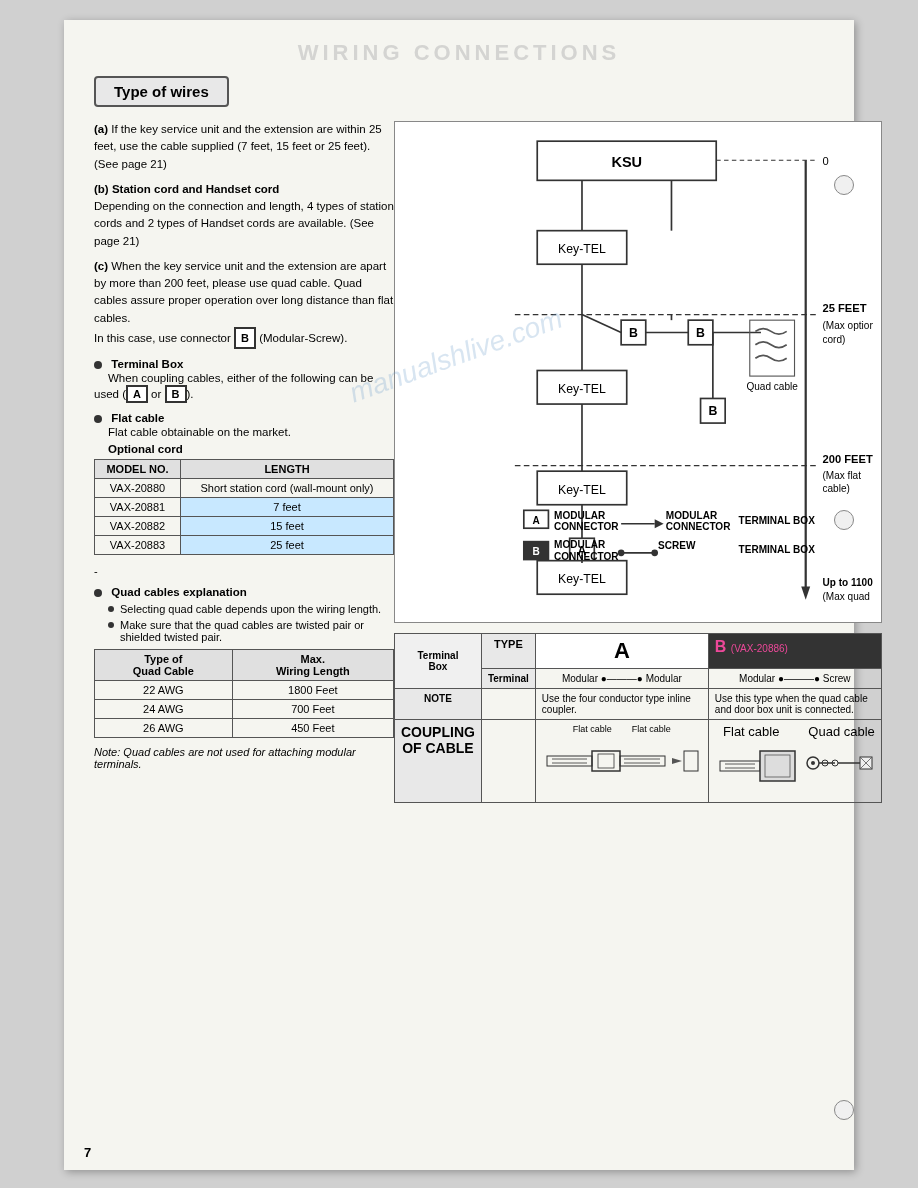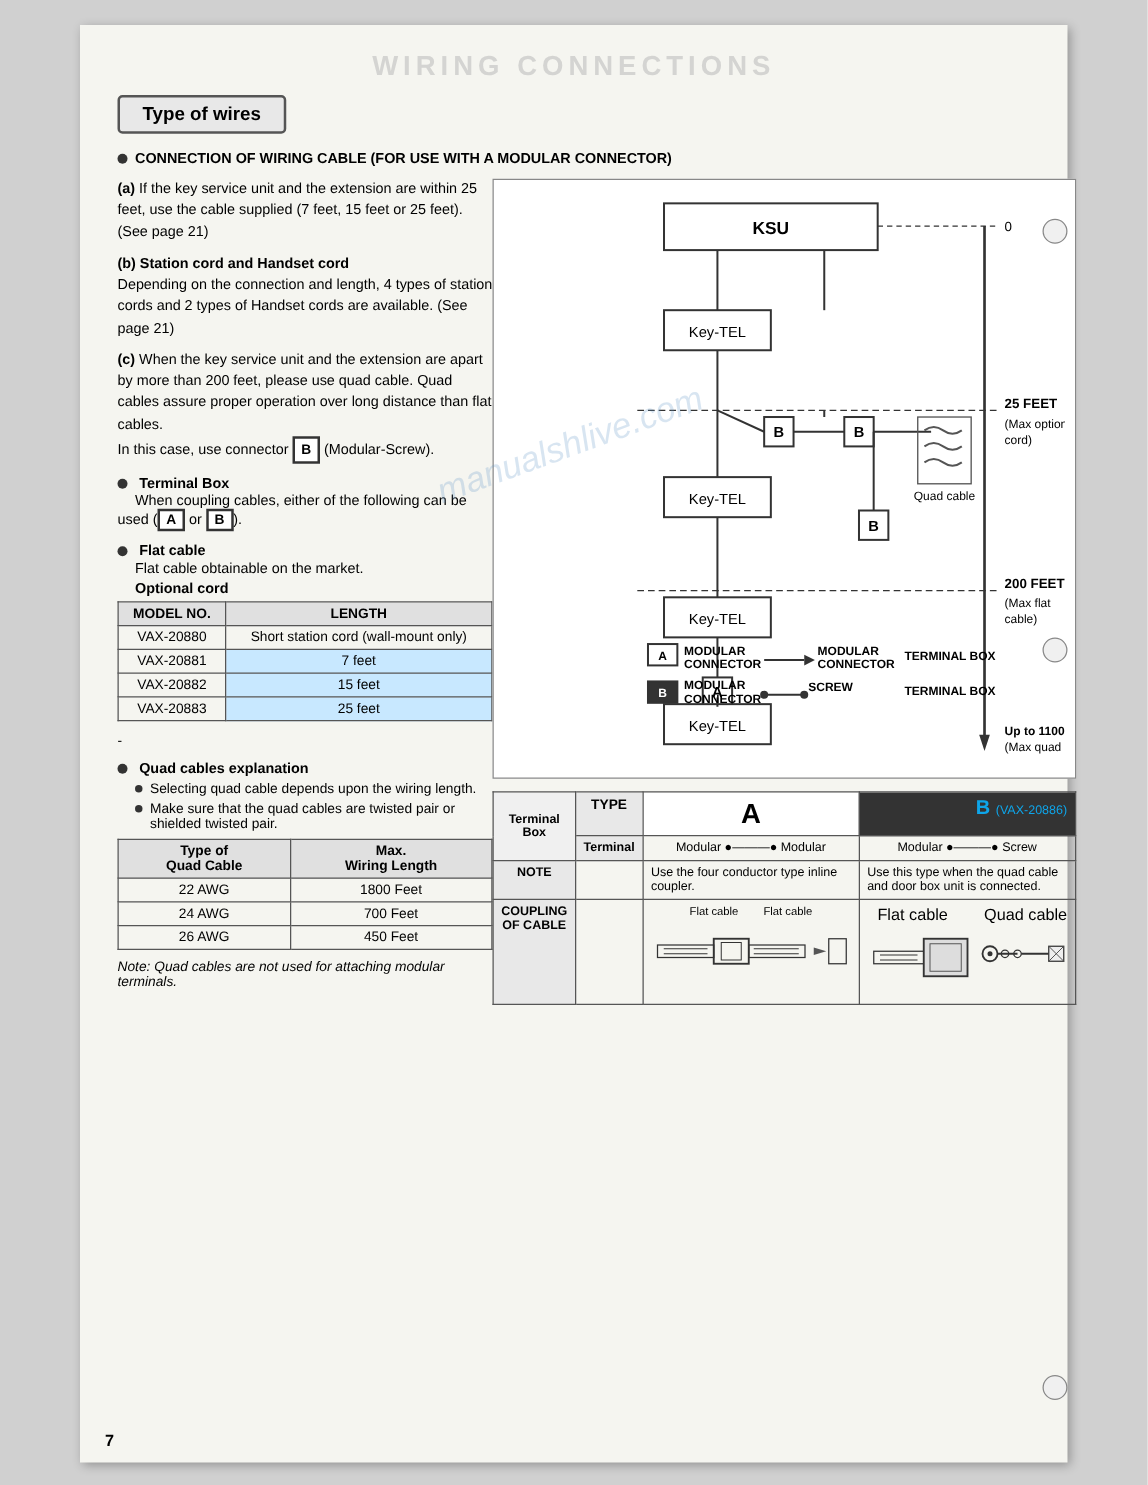--- a/index.html
+++ b/index.html
@@ -174,24 +174,20 @@
 <body>
 
 <div class="page">
   
   <div class="page-header-ghost">WIRING CONNECTIONS</div>
 
   
   <div class="title-box">Type of wires</div>
 
   
-  <div style="display:flex;align-items:center;margin-bottom:10px;">
-    <span class="bullet-dot"></span>
-    <span style="font-weight:bold;font-size:11.5px;">CONNECTION OF WIRING CABLE (FOR USE WITH A MODULAR CONNECTOR)</span>
-  </div>
 
   
   <div class="main-content">
 
     <div class="left-col">
 
       <div class="para">
         <span style="font-weight:bold;">(a)</span> <span>If the key service unit and the extension are within 25 feet, use the cable supplied (7 feet, 15 feet or 25 feet). (See page 21)</span>
       </div>
 
@@ -387,38 +383,38 @@
           <text x="300" y="378" font-size="9" font-weight="bold">TERMINAL BOX</text>
         </svg>
       </div>
 
       <table class="bottom-table">
         <tbody>
           <tr>
             <td rowspan="2" style="text-align:center;font-size:10px;font-weight:bold;vertical-align:middle;background:#f0f0f0;">Terminal<br>Box</td>
             <td style="text-align:center;font-weight:bold;background:#e8e8e8;font-size:11px;">TYPE</td>
             <td style="text-align:center;font-size:22px;font-weight:bold;background:#fff;">A</td>
-            <td style="text-align:right;font-size:16px;font-weight:bold;background:#333;color:#0ea5e9;">
+            <td style="text-align:left;font-size:16px;font-weight:bold;background:#333;color:#ec4899;">
               <span>B</span>
               <span style="font-size:10px;font-weight:normal;">(VAX-20886)</span>
             </td>
           </tr>
           <tr>
             <td style="text-align:center;font-size:10px;font-weight:bold;background:#e8e8e8;">Terminal</td>
             <td style="font-size:10px;text-align:center;">Modular ●———● Modular</td>
             <td style="font-size:10px;text-align:center;">Modular ●———● Screw</td>
           </tr>
           <tr>
             <td style="text-align:center;font-size:10px;font-weight:bold;background:#e8e8e8;">NOTE</td>
             <td></td>
             <td style="font-size:10px;">Use the four conductor type inline coupler.</td>
             <td style="font-size:10px;">Use this type when the quad cable and door box unit is connected.</td>
           </tr>
           <tr>
-            <td style="text-align:center;font-size:10px;font-weight:bold;background:#e8e8e8;">COUPLING<br>OF CABLE</td>
+            <td style="text-align:center;font-size:14px;font-weight:bold;background:#e8e8e8;">COUPLING<br>OF CABLE</td>
             <td></td>
             <td>
               <div style="font-size:9px;text-align:center;margin-bottom:2px;">
                 <span>Flat cable</span>&nbsp;&nbsp;&nbsp;&nbsp;&nbsp;&nbsp;&nbsp;&nbsp;<span>Flat cable</span>
               </div>
               
               <svg viewBox="0 0 160 55" width="160" height="55" xmlns="http://www.w3.org/2000/svg">
 
                 <rect x="5" y="20" width="45" height="10" fill="none" stroke="#333" stroke-width="1"></rect>
                 <line x1="10" y1="23" x2="45" y2="23" stroke="#333" stroke-width="0.8"></line>

